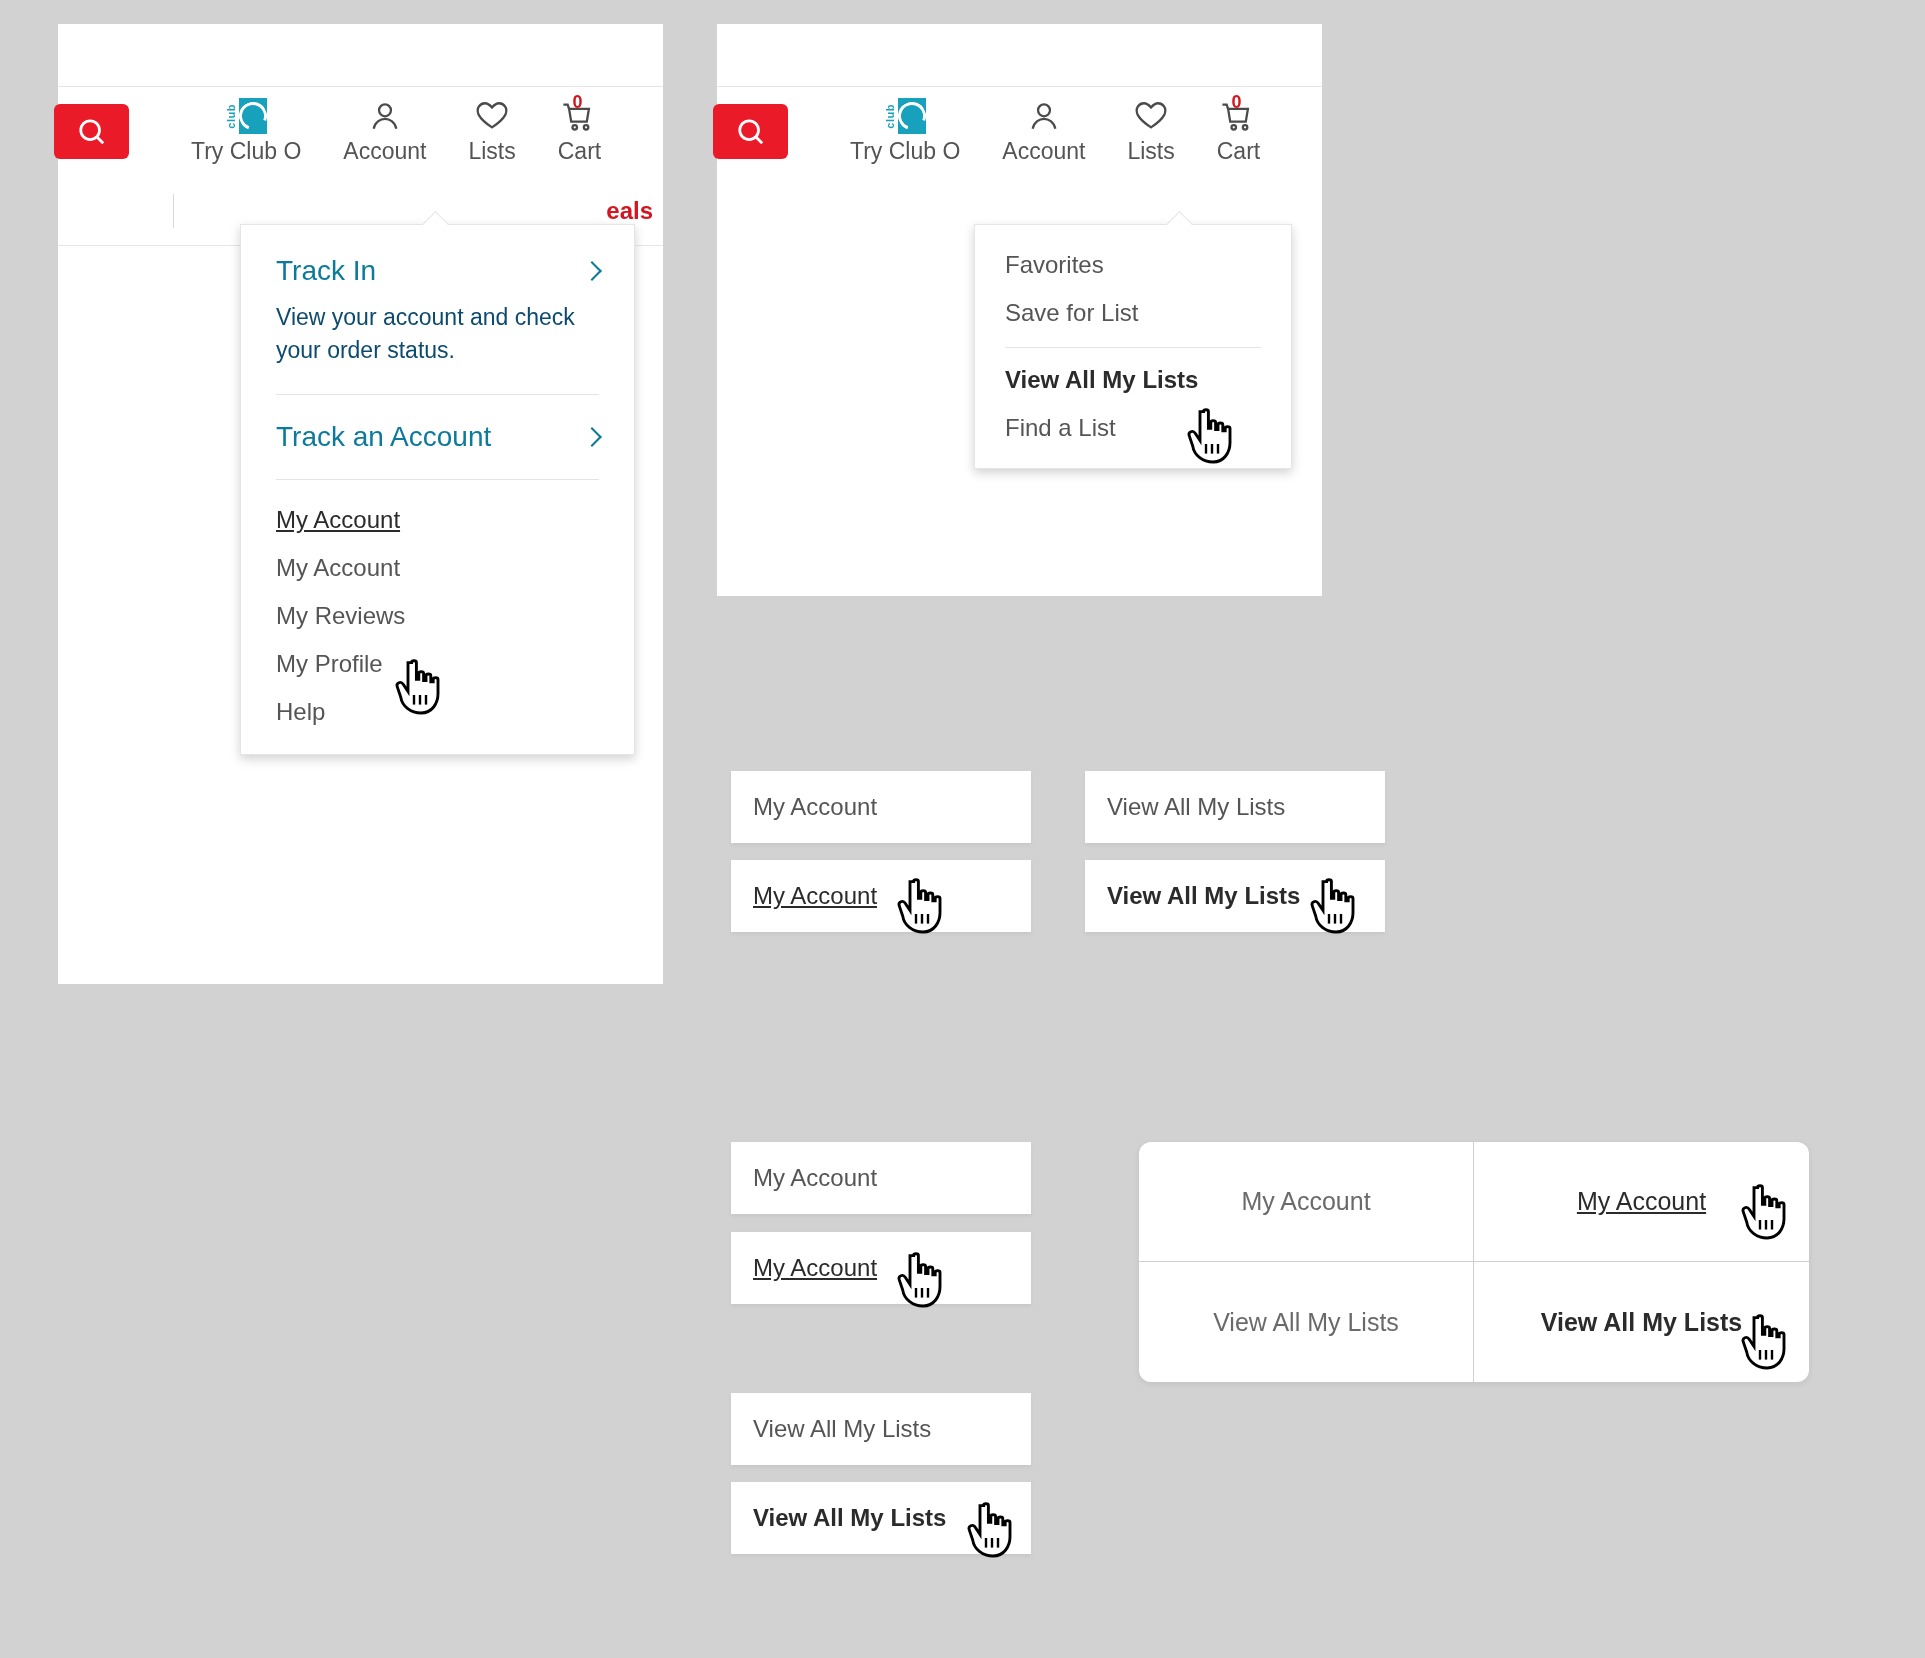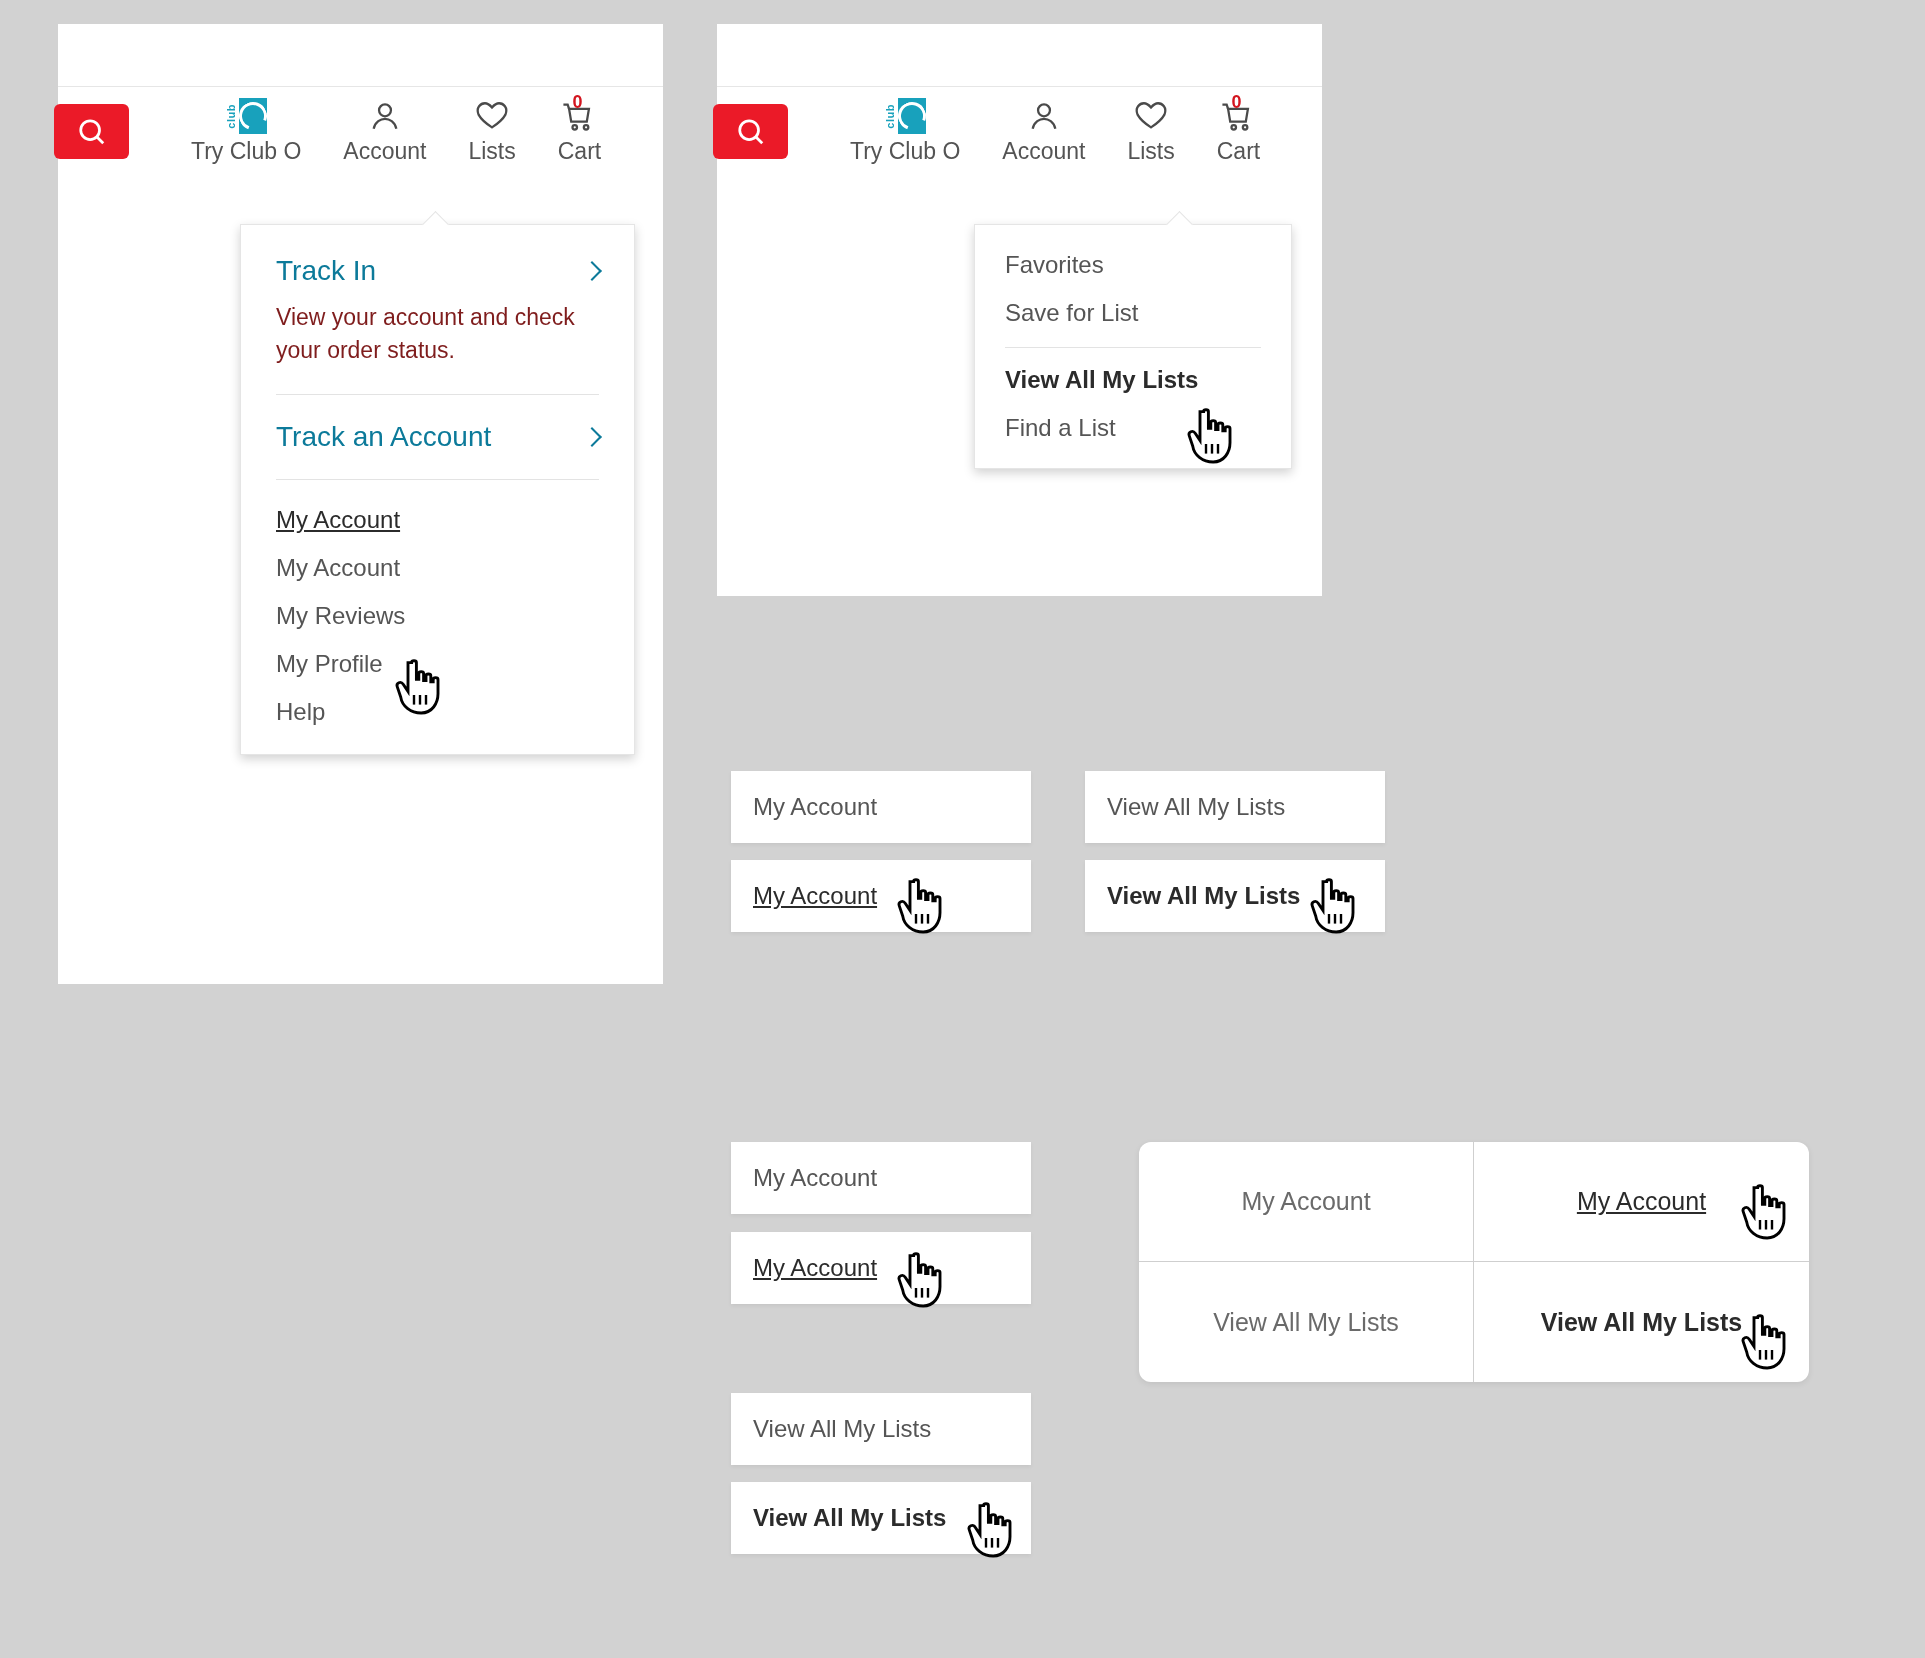--- a/index.html
+++ b/index.html
@@ -85,21 +85,21 @@
     border-left: 1px solid #e5e5e5;
     border-top: 1px solid #e5e5e5;
     transform: rotate(45deg);
   }
 
   .dd-title {
     color: #0c7a9a; font-size: 28px;
     display: flex; align-items: center; justify-content: space-between;
   }
   .dd-chev { width: 14px; height: 14px; border-top: 2.5px solid #0c7a9a; border-right: 2.5px solid #0c7a9a; transform: rotate(45deg); }
-  .dd-desc { color: #7f1d1d; font-size: 23px; line-height: 1.45; margin-top: 14px; }
+  .dd-desc { color: #0c4a6e; font-size: 23px; line-height: 1.45; margin-top: 14px; }
   .dd-hr { border: none; border-top: 1px solid #e3e3e3; margin: 26px 0; }
   .dd-link { font-size: 24px; color: #555; margin-bottom: 20px; }
   .dd-link:last-child { margin-bottom: 0; }
   .dd-link.hover { color: #2b2b2b; text-decoration: underline; }
   .dd-link.hover-bold { color: #2b2b2b; font-weight: 700; }
 
   
   .cursor {
     position: absolute;
     width: 54px; height: 60px;
@@ -189,20 +189,26 @@
             <path d="M5 7l-1-3H1"></path>
             <circle cx="9" cy="20" r="1.6"></circle>
             <circle cx="17" cy="20" r="1.6"></circle>
           </svg>
         <span class="cart-badge" style="position:absolute; top:-6px; left:11px;">0</span>
       </div>
       <span>Cart</span>
     </div>
   </div>
 
+  <div class="sub-row">
+    <div style="width:115px;"></div>
+    <div class="sub-divider"></div>
+    <div style="flex:1;"></div>
+    <span style="color:#d3151f; font-weight:600; margin-right:10px;">eals</span>
+  </div>
 
   <div class="dropdown" style="left:182px; top:200px; width:395px;">
     <style>.panel:first-of-type .dropdown::before{ left:185px; }</style>
 
     <div class="dd-title">
       <span>Track In</span>
       <span class="dd-chev"></span>
     </div>
     <div class="dd-desc">View your account and check your order status.</div>
 

